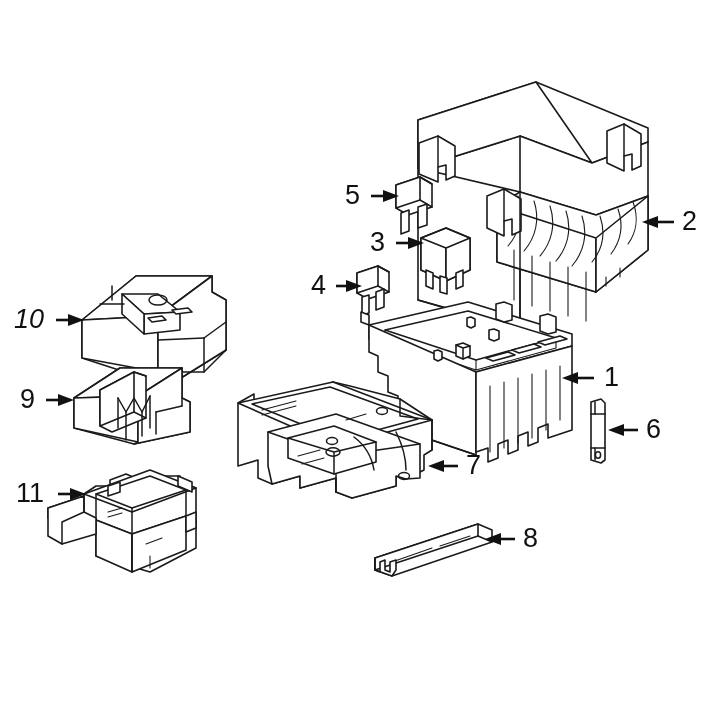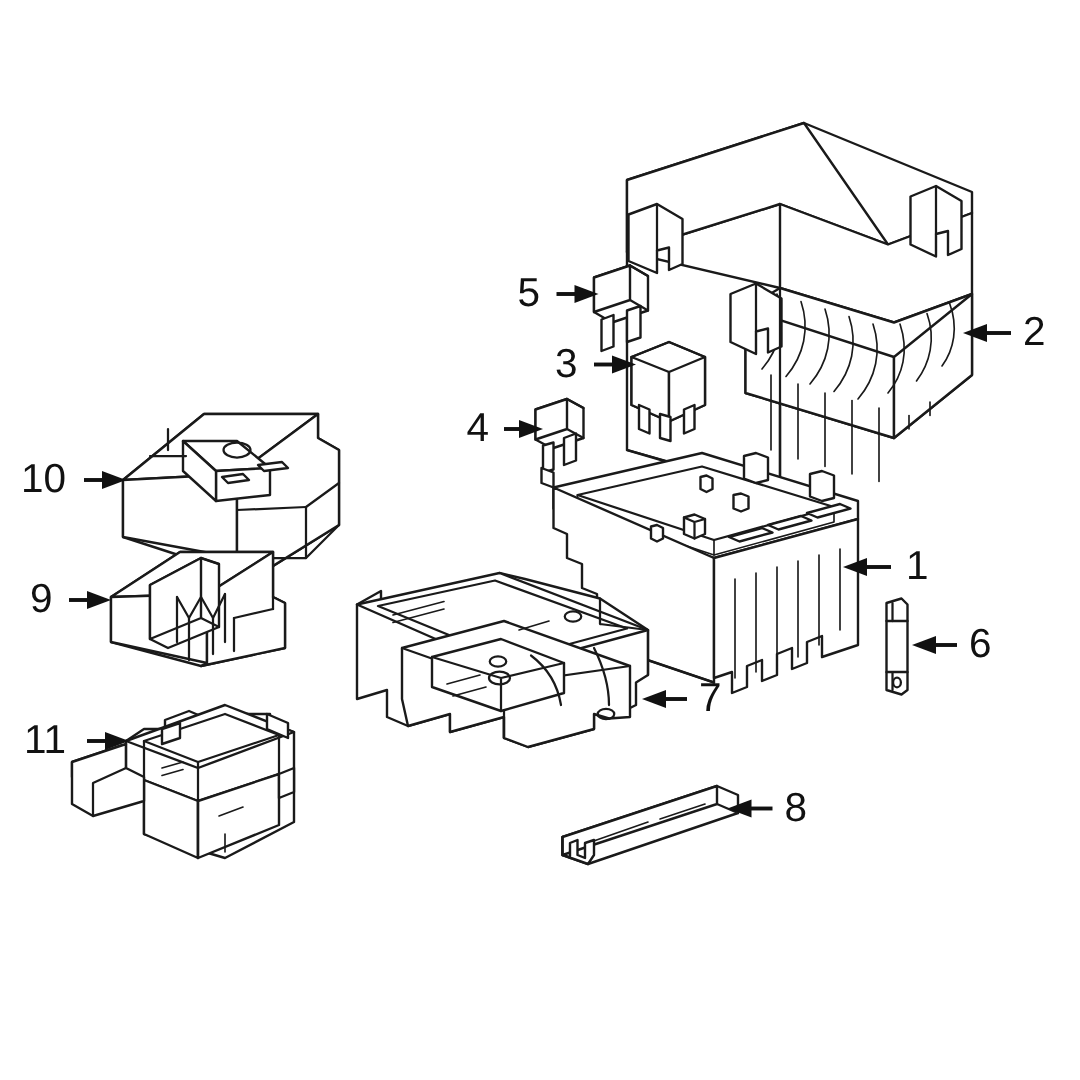--- a/index.html
+++ b/index.html
@@ -337,21 +337,21 @@
 
   <div class="callout-label" style="left:604px; top:364px;">1</div>
   <div class="callout-label" style="left:682px; top:208px;">2</div>
   <div class="callout-label" style="left:370px; top:229px;">3</div>
   <div class="callout-label" style="left:311px; top:272px;">4</div>
   <div class="callout-label" style="left:345px; top:182px;">5</div>
   <div class="callout-label" style="left:646px; top:416px;">6</div>
   <div class="callout-label" style="left:466px; top:452px;">7</div>
   <div class="callout-label" style="left:523px; top:525px;">8</div>
   <div class="callout-label" style="left:20px; top:386px;">9</div>
-  <div class="callout-label" style="left:14px; top:306px;">10</div>
+  <div class="callout-label" style="left:14px; top:306px;font-style:italic;">10</div>
   <div class="callout-label" style="left:16px; top:480px;text-align:center;">11</div>
 
   <div id="footer">
 
     
 
     
 
     
   </div>

